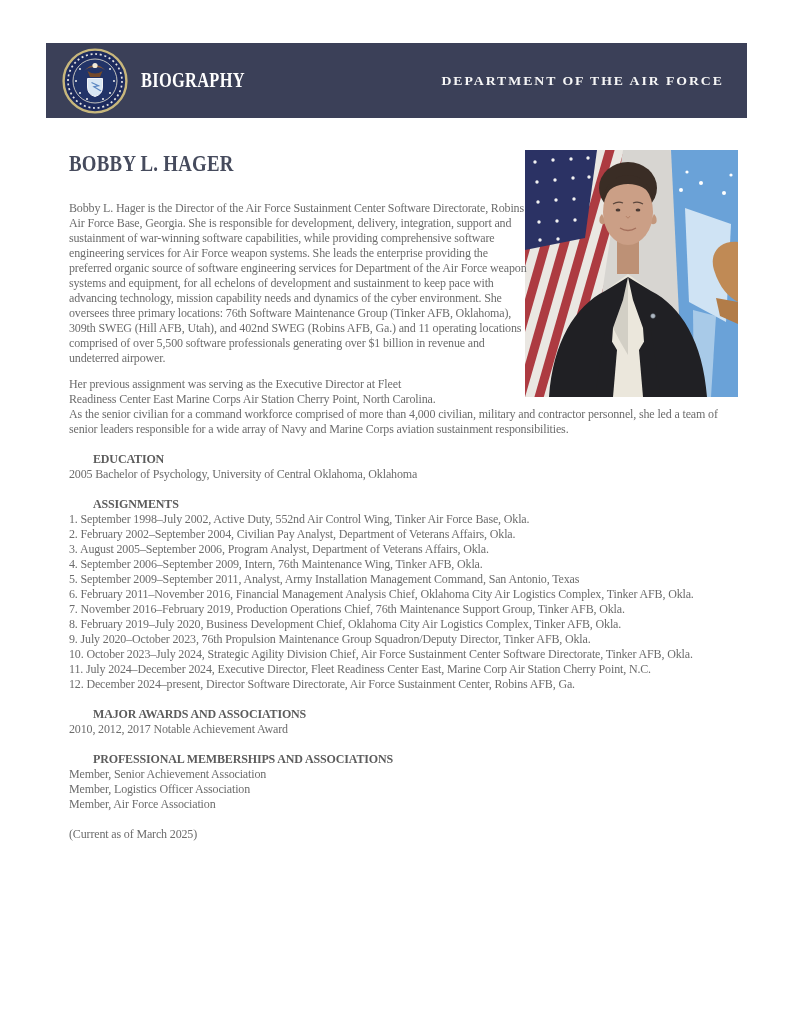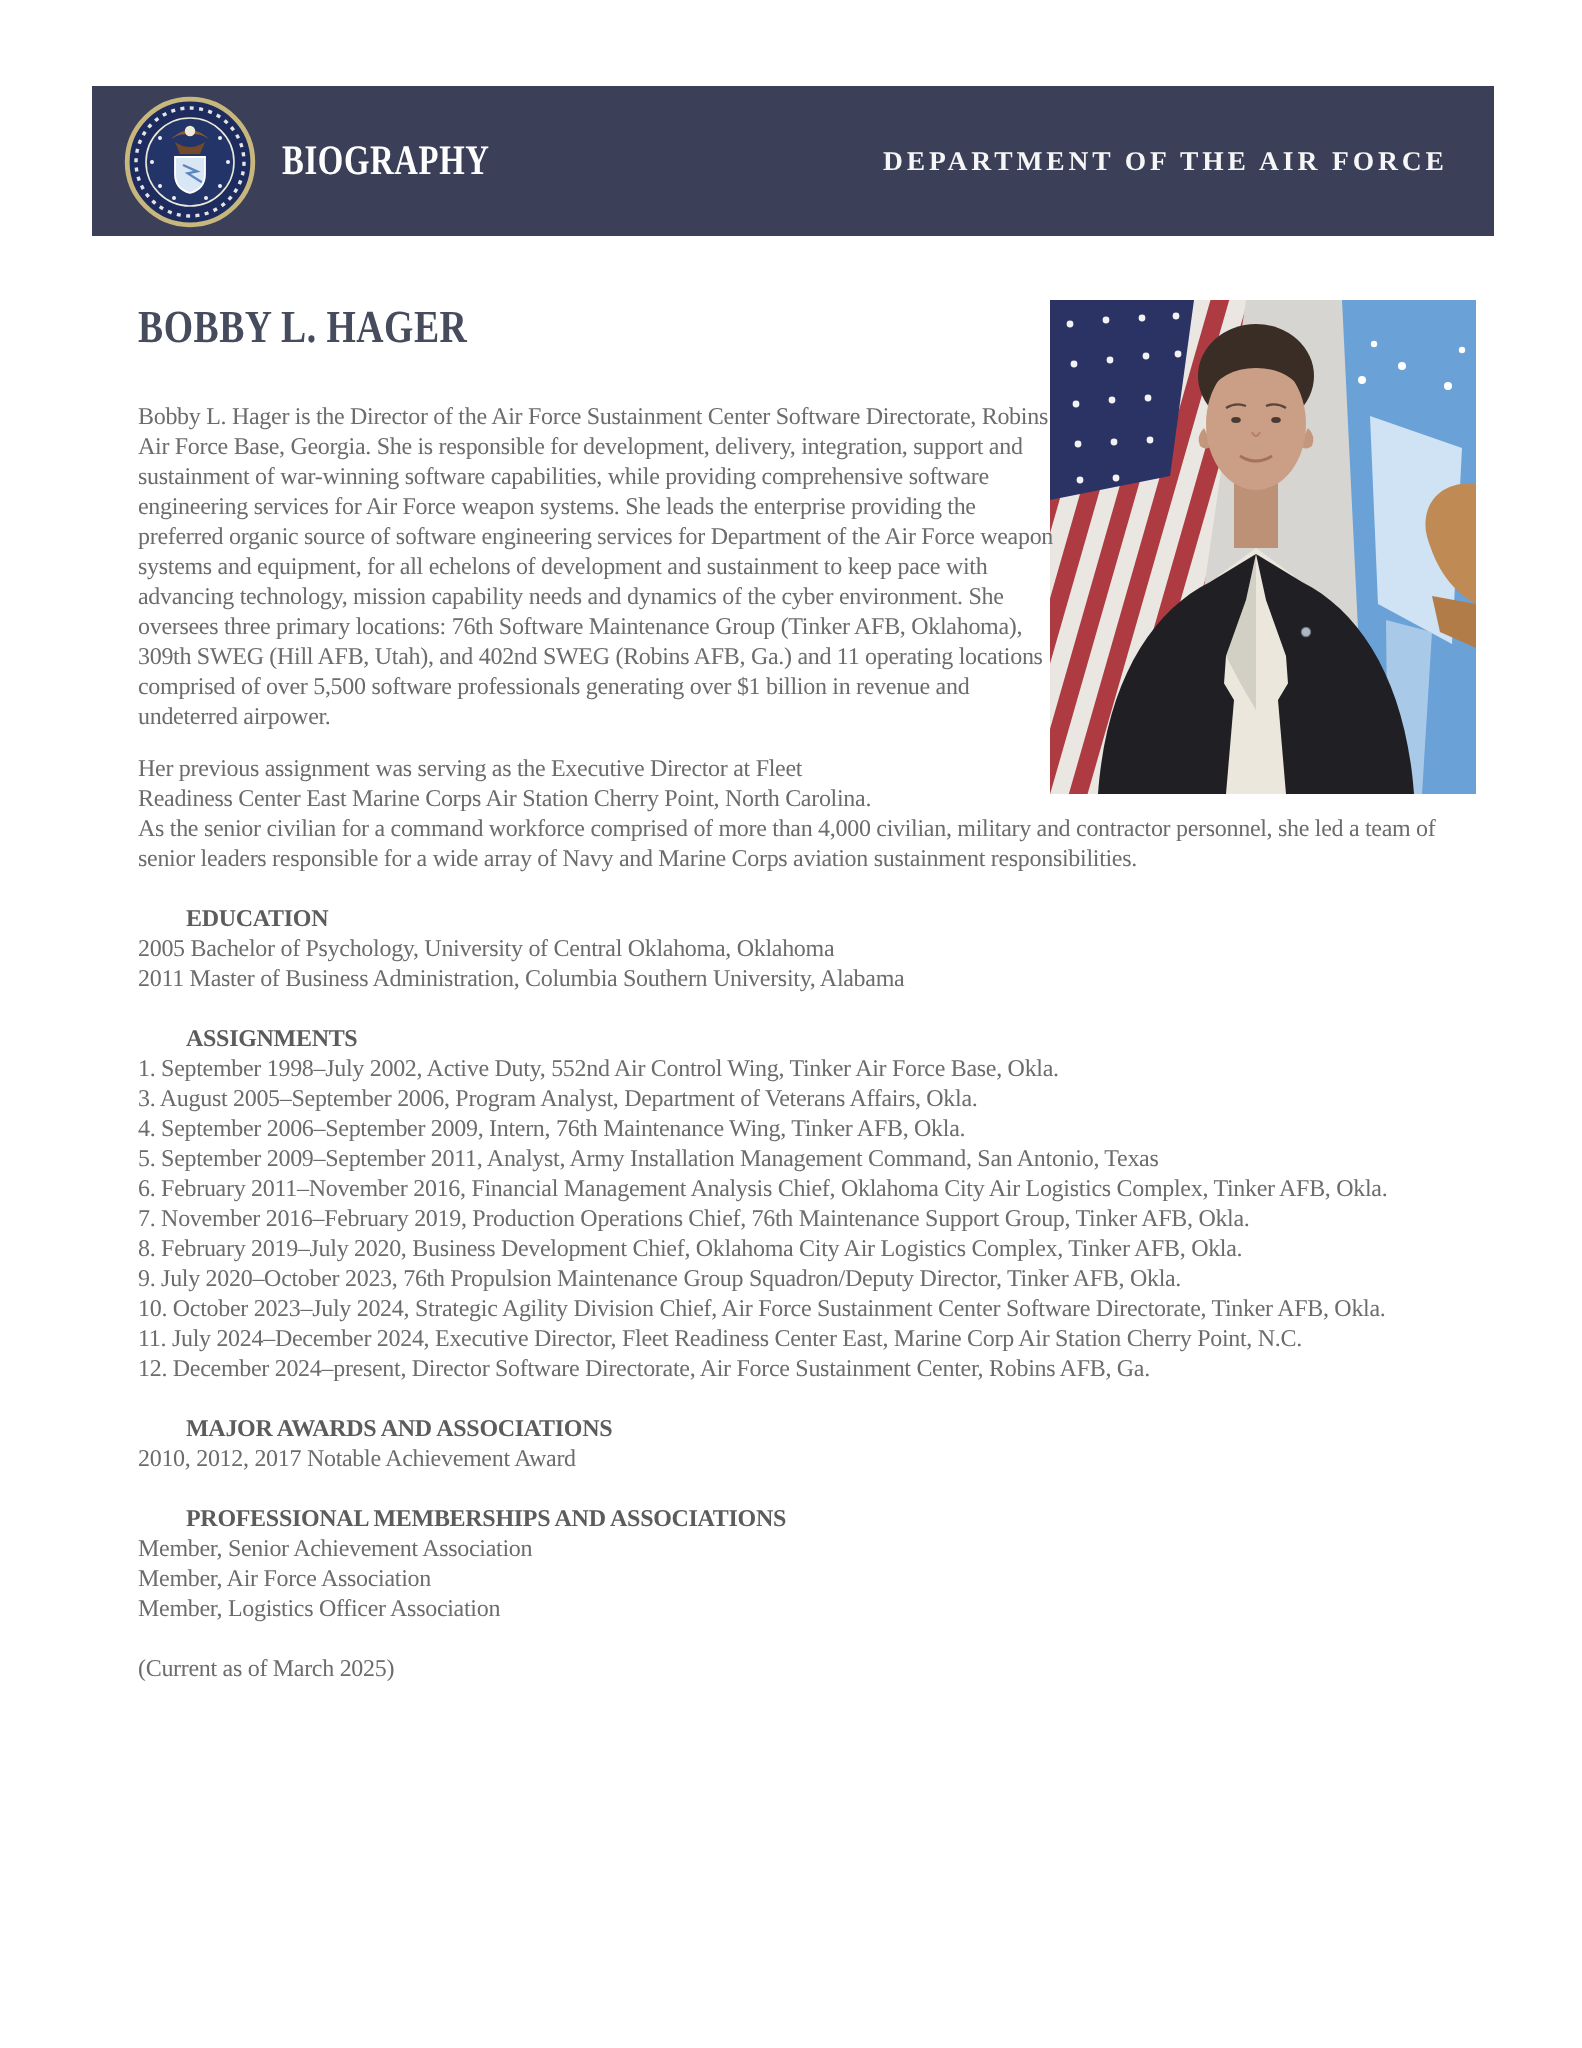--- a/index.html
+++ b/index.html
@@ -177,28 +177,28 @@
     <div class="bio2">
         <div class="line">Her previous assignment was serving as the Executive Director at Fleet</div>
         <div class="line">Readiness Center East Marine Corps Air Station Cherry Point, North Carolina.</div>
         <div class="line">As the senior civilian for a command workforce comprised of more than 4,000 civilian, military and contractor personnel, she led a team of senior leaders responsible for a wide array of Navy and Marine Corps aviation sustainment responsibilities.</div>
       </div>
 
     <div class="section">
       <div class="heading">EDUCATION</div>
       <div>
           <div class="line">2005 Bachelor of Psychology, University of Central Oklahoma, Oklahoma</div>
-          <div class="line">2011 Master of Business Administration, Columbia Southern University, Alabama</div>
         </div>
     </div>
 
     <div class="section">
       <div class="heading">ASSIGNMENTS</div>
       <div>
           <div class="line">1. September 1998–July 2002, Active Duty, 552nd Air Control Wing, Tinker Air Force Base, Okla.</div>
+          <div class="line">2. February 2002–September 2004, Civilian Pay Analyst, Department of Veterans Affairs, Okla.</div>
           <div class="line">3. August 2005–September 2006, Program Analyst, Department of Veterans Affairs, Okla.</div>
           <div class="line">4. September 2006–September 2009, Intern, 76th Maintenance Wing, Tinker AFB, Okla.</div>
           <div class="line">5. September 2009–September 2011, Analyst, Army Installation Management Command, San Antonio, Texas</div>
           <div class="line">6. February 2011–November 2016, Financial Management Analysis Chief, Oklahoma City Air Logistics Complex, Tinker AFB, Okla.</div>
           <div class="line">7. November 2016–February 2019, Production Operations Chief, 76th Maintenance Support Group, Tinker AFB, Okla.</div>
           <div class="line">8. February 2019–July 2020, Business Development Chief, Oklahoma City Air Logistics Complex, Tinker AFB, Okla.</div>
           <div class="line">9. July 2020–October 2023, 76th Propulsion Maintenance Group Squadron/Deputy Director, Tinker AFB, Okla.</div>
           <div class="line">10. October 2023–July 2024, Strategic Agility Division Chief, Air Force Sustainment Center Software Directorate, Tinker AFB, Okla.</div>
           <div class="line">11. July 2024–December 2024, Executive Director, Fleet Readiness Center East, Marine Corp Air Station Cherry Point, N.C.</div>
           <div class="line">12. December 2024–present, Director Software Directorate, Air Force Sustainment Center, Robins AFB, Ga.</div>
@@ -209,21 +209,21 @@
       <div class="heading">MAJOR AWARDS AND ASSOCIATIONS</div>
       <div>
           <div class="line">2010, 2012, 2017 Notable Achievement Award</div>
         </div>
     </div>
 
     <div class="section">
       <div class="heading">PROFESSIONAL MEMBERSHIPS AND ASSOCIATIONS</div>
       <div>
           <div class="line">Member, Senior Achievement Association</div>
+          <div class="line">Member, Logistics Officer Association</div>
           <div class="line">Member, Air Force Association</div>
-          <div class="line">Member, Logistics Officer Association</div>
         </div>
     </div>
 
     <div class="footer">(Current as of March 2025)</div>
   </div>
 
 </div>
 
 </body></html>

